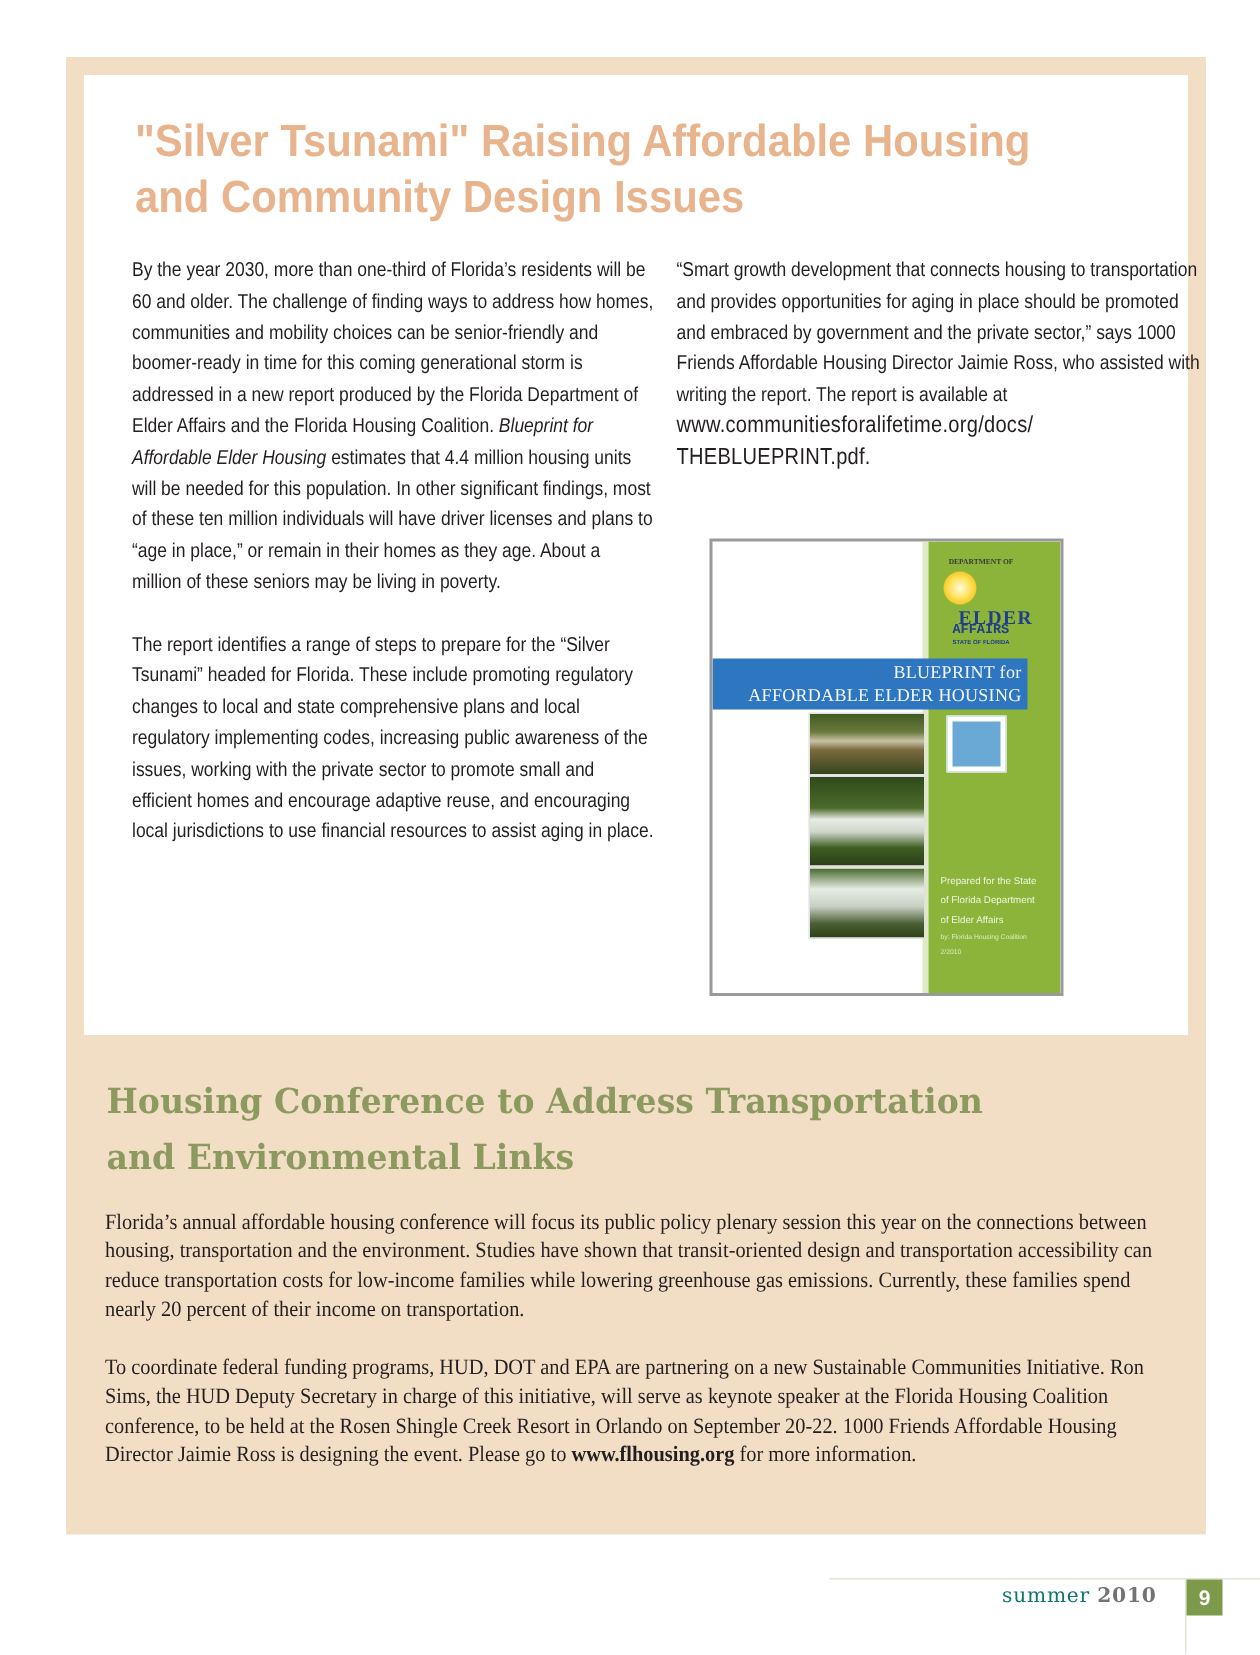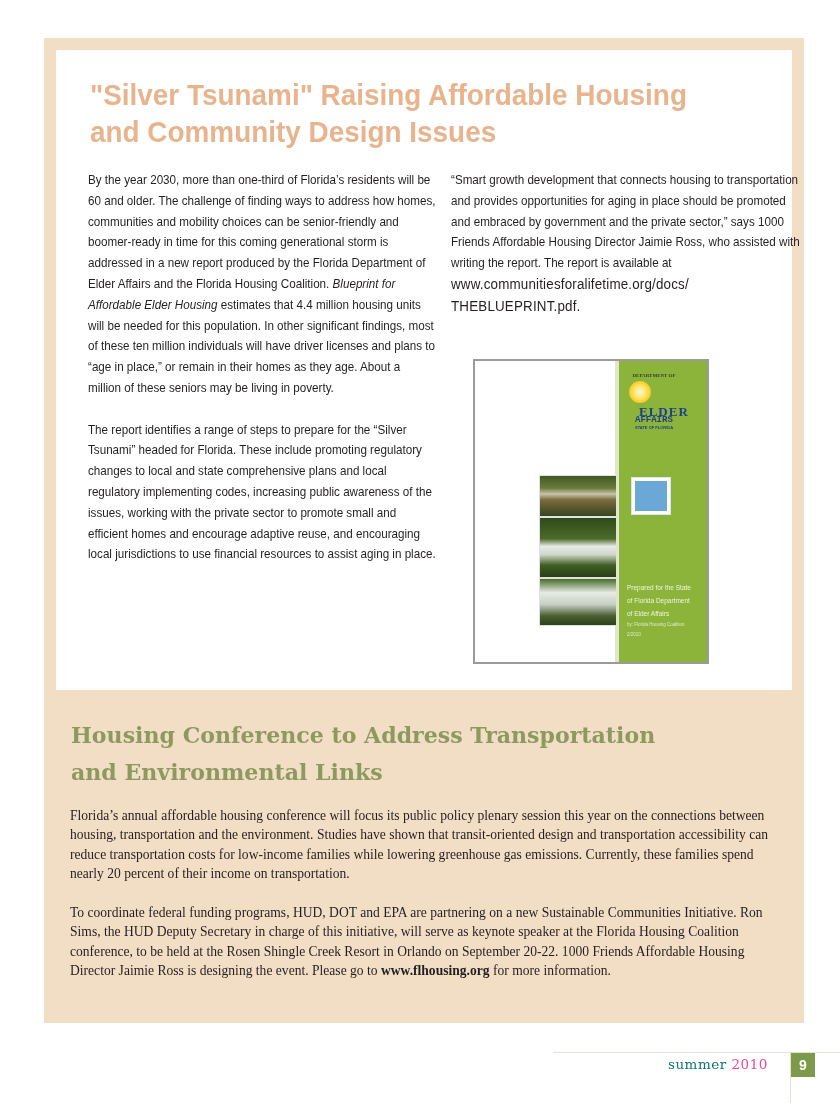--- a/index.html
+++ b/index.html
@@ -38,21 +38,21 @@
   .title2 { position:absolute; left:71px; top:716px; width:700px; font-family:"DejaVu Serif", serif; font-weight:bold; font-size:23px; line-height:37px; color:#8c9a5f; transform:scaleX(0.96); transform-origin:left top; }
   .body2 { position:absolute; left:70px; top:806px; width:752px; font-family:"Liberation Serif", serif; font-size:14.6px; line-height:19.4px; color:#231f20; transform:scaleX(0.93); transform-origin:left top; }
   .body2 p { margin:0; }
   .body2 p + p { margin-top:19.4px; }
   .body2 b { font-weight:bold; }
 
   .footer-line { position:absolute; left:553px; top:1052px; width:287px; height:1px; background:#dfe6d3; }
   .footer-vline { position:absolute; left:790px; top:1052px; width:1px; height:51px; background:#dfe6d3; }
   .season { position:absolute; left:668px; top:1056px; font-family:"DejaVu Serif", serif; font-size:13.5px; letter-spacing:0.5px; }
   .season .w1 { color:#0f766e; }
-  .season .w2 { color:#ec4899; font-variant:small-caps; }
+  .season .w2 { color:#737373; font-variant:small-caps;font-weight:bold; }
   .pagenum { position:absolute; left:791px; top:1053px; width:24px; height:24px; background:#7d9a4a; color:#ffffff; font-family:"Liberation Sans", sans-serif; font-weight:bold; font-size:14px; line-height:24px; text-align:center; }
 </style>
 </head>
 <body>
 
 <div class="outer"></div>
 <div class="inner"></div>
 
 <div class="title1">
   <div>"Silver Tsunami" Raising Affordable Housing</div>
@@ -71,20 +71,26 @@
 <div class="cover">
   <div class="green-edge"></div>
   <div class="green"></div>
   <div class="logo">
     <div class="dept">DEPARTMENT OF</div>
     <div class="sun"></div>
     <div class="elder">ELDER</div>
     <div class="affairs">AFFAIRS</div>
     <div class="state">STATE OF FLORIDA</div>
   </div>
+  <div class="band">
+    <div class="band-text">
+      <div>BLUEPRINT for</div>
+      <div>AFFORDABLE ELDER HOUSING</div>
+    </div>
+  </div>
   <div class="fhc">
       <div class="fhc-inner"></div>
     </div>
   <div class="photo p1"></div>
   <div class="photo p2"></div>
   <div class="photo p3"></div>
   <div class="prep">
     <div>Prepared for the State</div>
     <div>of Florida Department</div>
     <div>of Elder Affairs</div>

